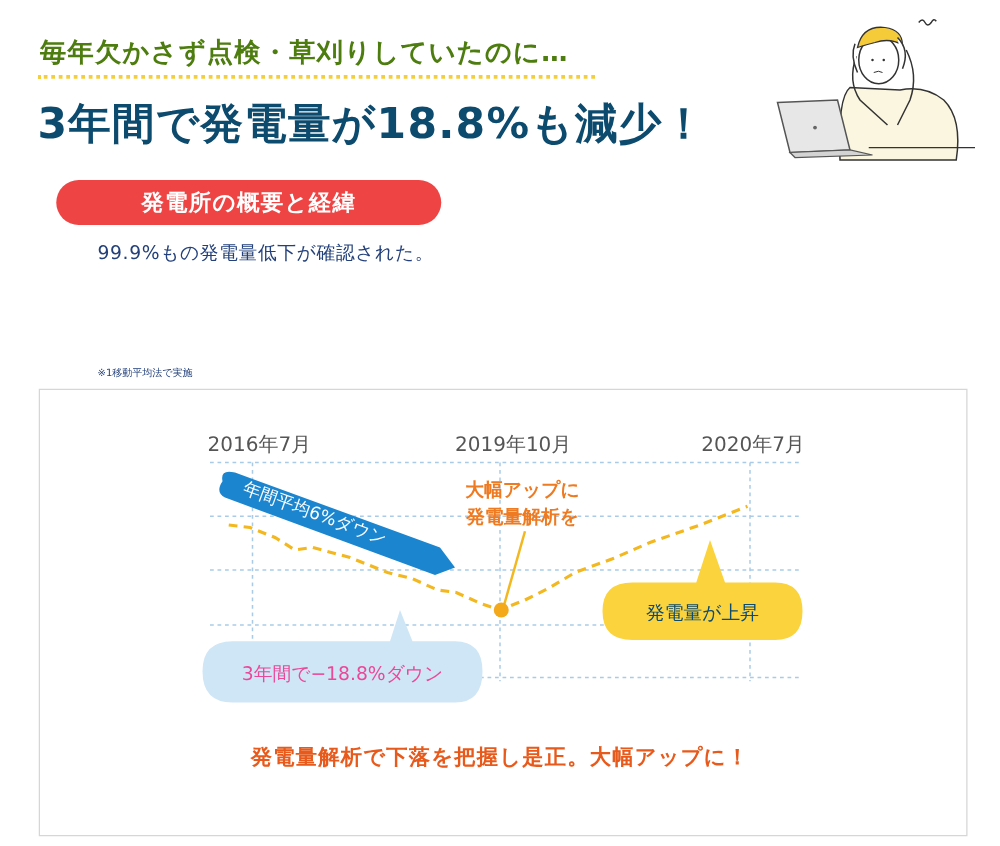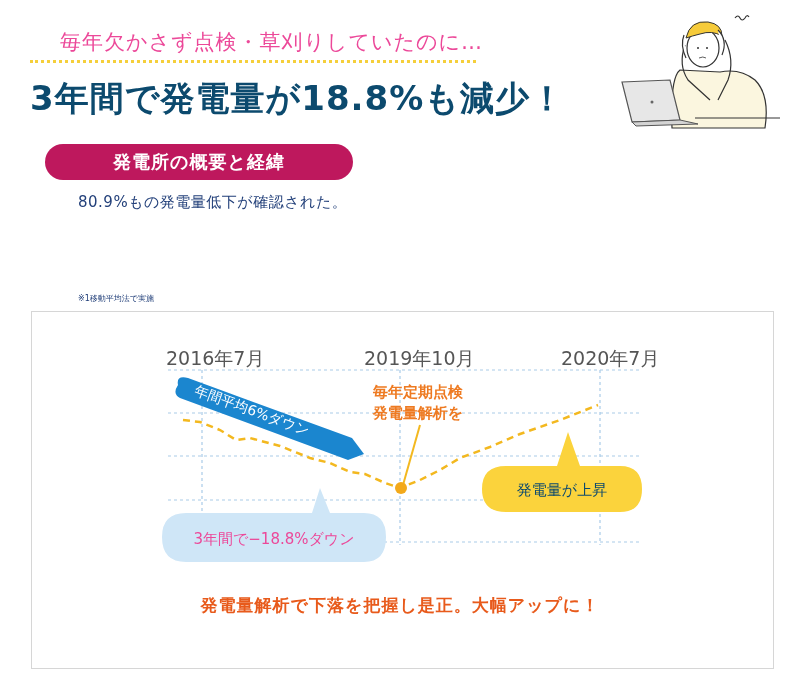--- a/index.html
+++ b/index.html
@@ -1,57 +1,56 @@
 <!DOCTYPE html>
 <html><head>
   <meta charset="utf-8">
   <style>
     * { box-sizing: border-box; margin: 0; padding: 0; }
     html, body { width: 800px; height: 677px; background: #ffffff; overflow: hidden; }
     body { position: relative; font-family: "DejaVu Sans", "Liberation Sans", sans-serif; color: #1f3a6e; }
 
     .subtitle {
       position: absolute; left: 32px; top: 28px;
-      font-size: 21px; font-weight: normal; color: #ec4899; letter-spacing: 1px;
+      font-size: 21px; font-weight: bold; color: #4d7c0f; letter-spacing: 1px;
       white-space: nowrap;
-      margin-left: 28px;
     }
     .subtitle-underline {
       position: absolute; left: 30px; top: 60px; width: 446px; height: 0;
       border-top: 3px dotted #f5cf3b;
     }
     .headline {
       position: absolute; left: 30px; top: 76px;
       font-size: 34px; font-weight: bold; color: #0c4a6e; letter-spacing: 1px;
       white-space: nowrap;
     }
 
     .illustration { position: absolute; left: 600px; top: 0; width: 200px; height: 135px; }
 
     .section-pill {
       position: absolute; left: 45px; top: 144px; width: 308px; height: 36px;
-      background: #be185d; border-radius: 18px;
+      background: #ef4444; border-radius: 18px;
       display: flex; align-items: center; justify-content: center;
       color: #ffffff; font-size: 18px; font-weight: bold; letter-spacing: 1px; font-family: Liberation Serif, serif;
     }
 
     .body-text { position: absolute; left: 78px; top: 186px; font-size: 15px; color: #23407a; }
     .body-text p { height: 33px; line-height: 33px; white-space: nowrap; letter-spacing: 0.5px; }
     .footnote {
       position: absolute; left: 78px; top: 293px; font-size: 8px; color: #23407a; white-space: nowrap;
     }
 
     .chart-box {
       position: absolute; left: 31px; top: 311px; width: 743px; height: 358px;
       border: 1px solid #d6d6d6; background: #fff;
     }
     .chart-svg { position: absolute; left: 0; top: 0; }
 
     .xtick {
-      position: absolute; font-size: 19px; color: #555555; white-space: nowrap;
+      position: absolute; font-size: 16px; color: #555555; white-space: nowrap;
     }
 
     .annot-orange {
       position: absolute; left: 368px; top: 382px; width: 100px; text-align: center;
       font-size: 15px; font-weight: bold; color: #ee7a21; line-height: 21px;
     }
     .label-down {
       position: absolute; left: 198px; top: 382px; font-size: 14px; color: #ffffff;
       transform: rotate(20deg); transform-origin: left top; white-space: nowrap;
     }
@@ -101,21 +100,21 @@
   <circle cx="52" cy="102" r="1.5" fill="#666"></circle>
   <path d="M32 122 L80 120 L98 124 L36 126 Z" fill="#d4d4d4" stroke="#555" stroke-width="1"></path>
   <line x1="95" y1="118" x2="180" y2="118" stroke="#333" stroke-width="1"></line>
 </svg>
 
 <div class="section-pill">
   <span>発電所の概要と経緯</span>
 </div>
 
 <div class="body-text">
-  <p>80.9%もの発電量低下が確認された。</p>
+  <p>99.9%もの発電量低下が確認された。</p>
 </div>
 <div class="footnote">※1移動平均法で実施</div>
 
 <div class="chart-box"></div>
 
 <svg class="chart-svg" width="800" height="677" viewBox="0 0 800 677">
 
   <g stroke="#a9cbe8" stroke-width="1.2" stroke-dasharray="3,3">
     <line x1="168" y1="370" x2="640" y2="370"></line>
     <line x1="168" y1="413" x2="640" y2="413"></line>
@@ -137,20 +136,20 @@
 
   <line x1="420" y1="425" x2="403" y2="485" stroke="#f3b81f" stroke-width="2"></line>
   <circle cx="401" cy="488" r="6" fill="#f3a91a"></circle>
 </svg>
 
 <div class="xtick" style="left:166px; top:346px;">2016年7月</div>
 <div class="xtick" style="left:364px; top:346px;">2019年10月</div>
 <div class="xtick" style="left:561px; top:346px;">2020年7月</div>
 
 <div class="annot-orange">
-  <div>毎年定期点検</div>
+  <div>大幅アップに</div>
   <div>発電量解析を</div>
 </div>
 <div class="label-down">年間平均6%ダウン</div>
 <div class="label-up">発電量が上昇</div>
 <div class="label-total">3年間で−18.8%ダウン</div>
 
 <div class="conclusion">発電量解析で下落を把握し是正。大幅アップに！</div>
 
 </body></html>

